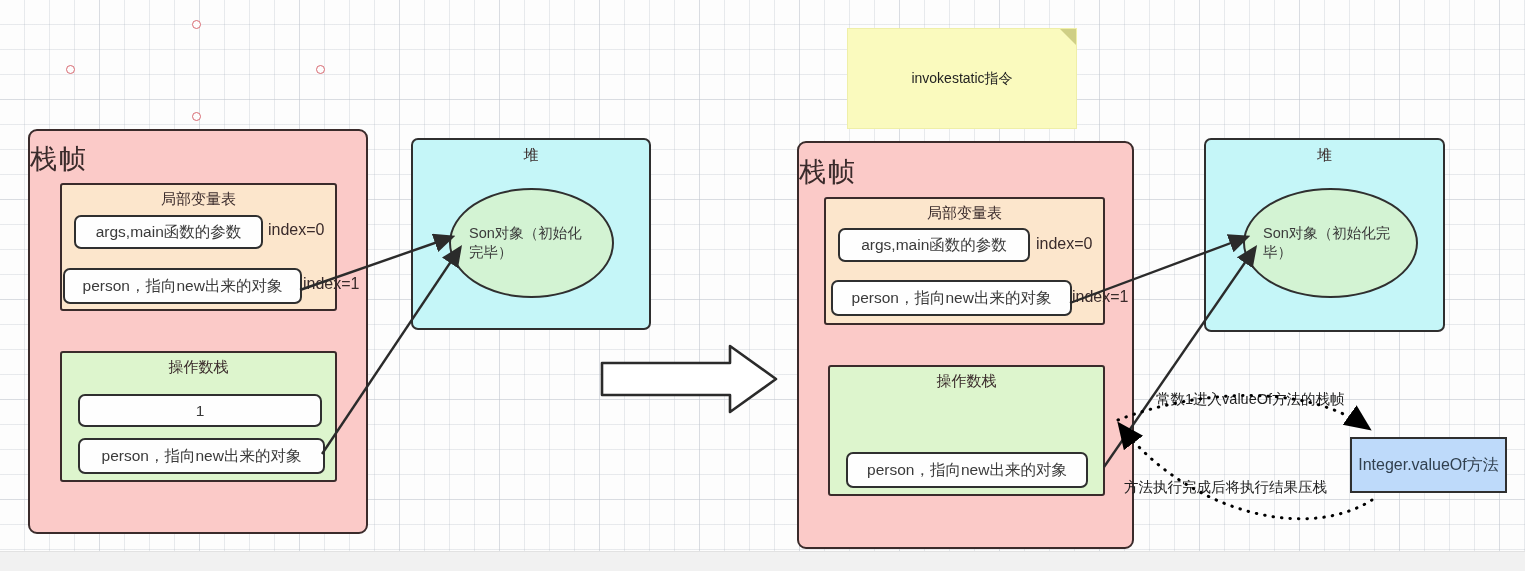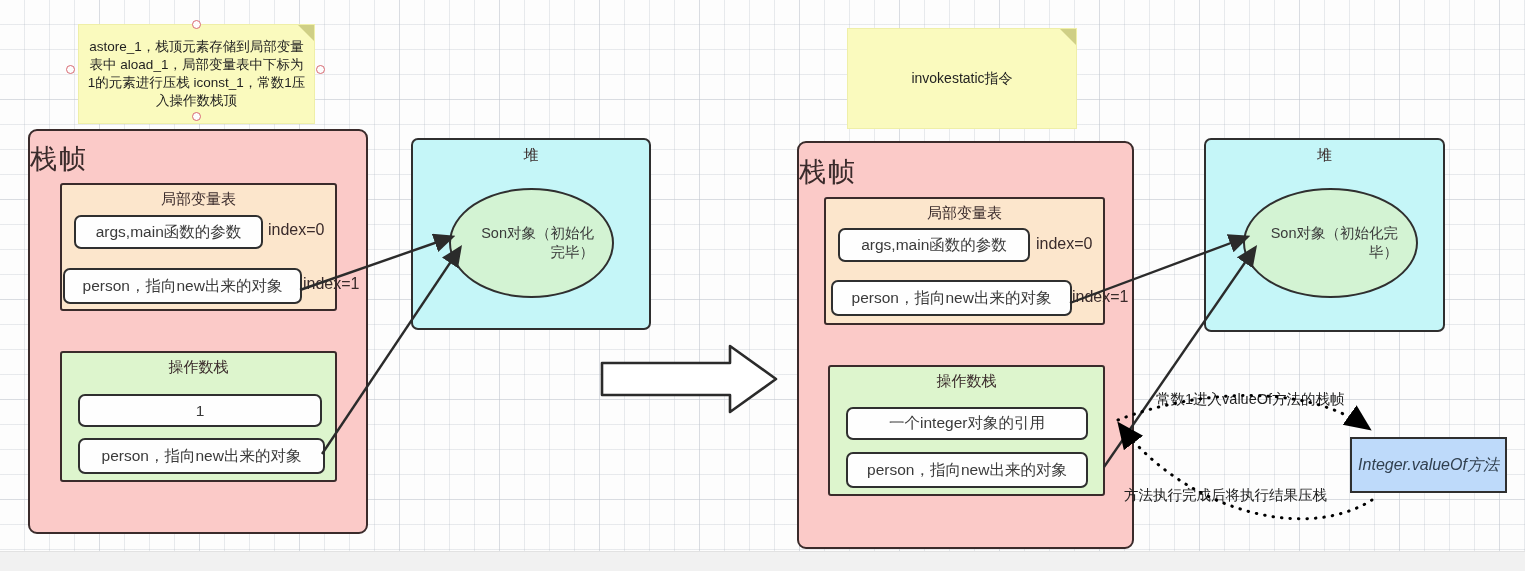--- a/index.html
+++ b/index.html
@@ -71,45 +71,41 @@
 
   
   .heap{
     background:#c5f6f8;border:2.3px solid #2f2f2f;border-radius:7px;
   }
   .heap-title{
     position:absolute;left:0;right:0;text-align:center;font-size:15px;color:#3a2b2b;
   }
   .obj-ellipse{
     position:absolute;background:#d3f3d3;border:2.2px solid #2f2f2f;border-radius:50%;
-    display:flex;align-items:center;justify-content:center;text-align:right;
+    display:flex;align-items:center;justify-content:center;text-align:left;
     font-size:14.5px;color:#3a3a3a;line-height:1.3;padding:0 18px;box-sizing:border-box;
   }
 
   
   .method-box{
     background:#bedafa;border:2.3px solid #2f2f2f;
     display:flex;align-items:center;justify-content:center;
     font-size:16px;color:#31404f;
   }
 
   .anno{
     position:absolute;font-size:14.5px;color:#1f1f1f;white-space:nowrap;
   }
   svg.overlay{position:absolute;left:0;top:0;width:1525px;height:551px;overflow:visible;pointer-events:none;}
 </style>
 </head>
 <body>
 
 <div id="canvas">
 
-  <div class="abs note" style="left:78px;top:24px;width:237px;height:100px;font-size:13.5px;padding:4px 8px;">
-    <span class="fold"></span>
-    <span style="position:relative;z-index:2;">astore_1，栈顶元素存储到局部变量表中 aload_1，局部变量表中下标为1的元素进行压栈 iconst_1，常数1压入操作数栈顶</span>
-  </div>
   <div class="anchor" style="left:192px;top:20px;"></div>
   <div class="anchor" style="left:66px;top:65px;"></div>
   <div class="anchor" style="left:316px;top:65px;"></div>
   <div class="anchor" style="left:192px;top:112px;"></div>
 
   <div class="abs frame" style="left:28px;top:129px;width:340px;height:405px;">
     <div class="frame-title" style="top:10px;">栈帧</div>
   </div>
 
   <div class="abs lvt" style="left:60px;top:183px;width:277px;height:128px;">
@@ -144,32 +140,31 @@
     <div class="sec-title" style="top:5px;">局部变量表</div>
   </div>
   <div class="slot" style="left:838px;top:228px;width:188px;height:30px;">args,main函数的参数</div>
   <div class="idx" style="left:1036px;top:235px;">index=0</div>
   <div class="slot" style="left:831px;top:280px;width:237px;height:32px;">person，指向new出来的对象</div>
   <div class="idx" style="left:1072px;top:288px;">index=1</div>
 
   <div class="abs opstack" style="left:828px;top:365px;width:277px;height:131px;">
     <div class="sec-title" style="top:5px;">操作数栈</div>
   </div>
-  <div class="slot" style="left:846px;top:407px;width:238px;height:29px;">一个integer对象的引用</div>
   <div class="slot" style="left:846px;top:452px;width:238px;height:32px;">person，指向new出来的对象</div>
 
   <div class="abs heap" style="left:1204px;top:138px;width:241px;height:194px;">
     <div class="heap-title" style="top:6px;">堆</div>
   </div>
   <div class="obj-ellipse" style="left:1243px;top:188px;width:175px;height:110px;">Son对象（初始化完毕）</div>
 
-  <div class="abs method-box" style="left:1350px;top:437px;width:157px;height:56px;font-style:italic;">Integer.valueOf方法</div>
+  <div class="abs method-box" style="left:1350px;top:437px;width:157px;height:56px;">Integer.valueOf方法</div>
 
   <div class="anno" style="left:1156px;top:390px;">常数1进入valueOf方法的栈帧</div>
-  <div class="anno" style="left:1124px;top:478px;margin-top:8px;">方法执行完成后将执行结果压栈</div>
+  <div class="anno" style="left:1124px;top:478px;">方法执行完成后将执行结果压栈</div>
 
   <svg class="overlay">
     <defs>
       <marker id="ah" markerWidth="9" markerHeight="9" refX="7.5" refY="4" orient="auto">
         <path d="M0,0 L9,4 L0,8 z" fill="#2b2b2b"></path>
       </marker>
       <marker id="ahd" markerWidth="9" markerHeight="9" refX="7.5" refY="4" orient="auto">
         <path d="M0,0 L9,4 L0,8 z" fill="#000"></path>
       </marker>
     </defs>

